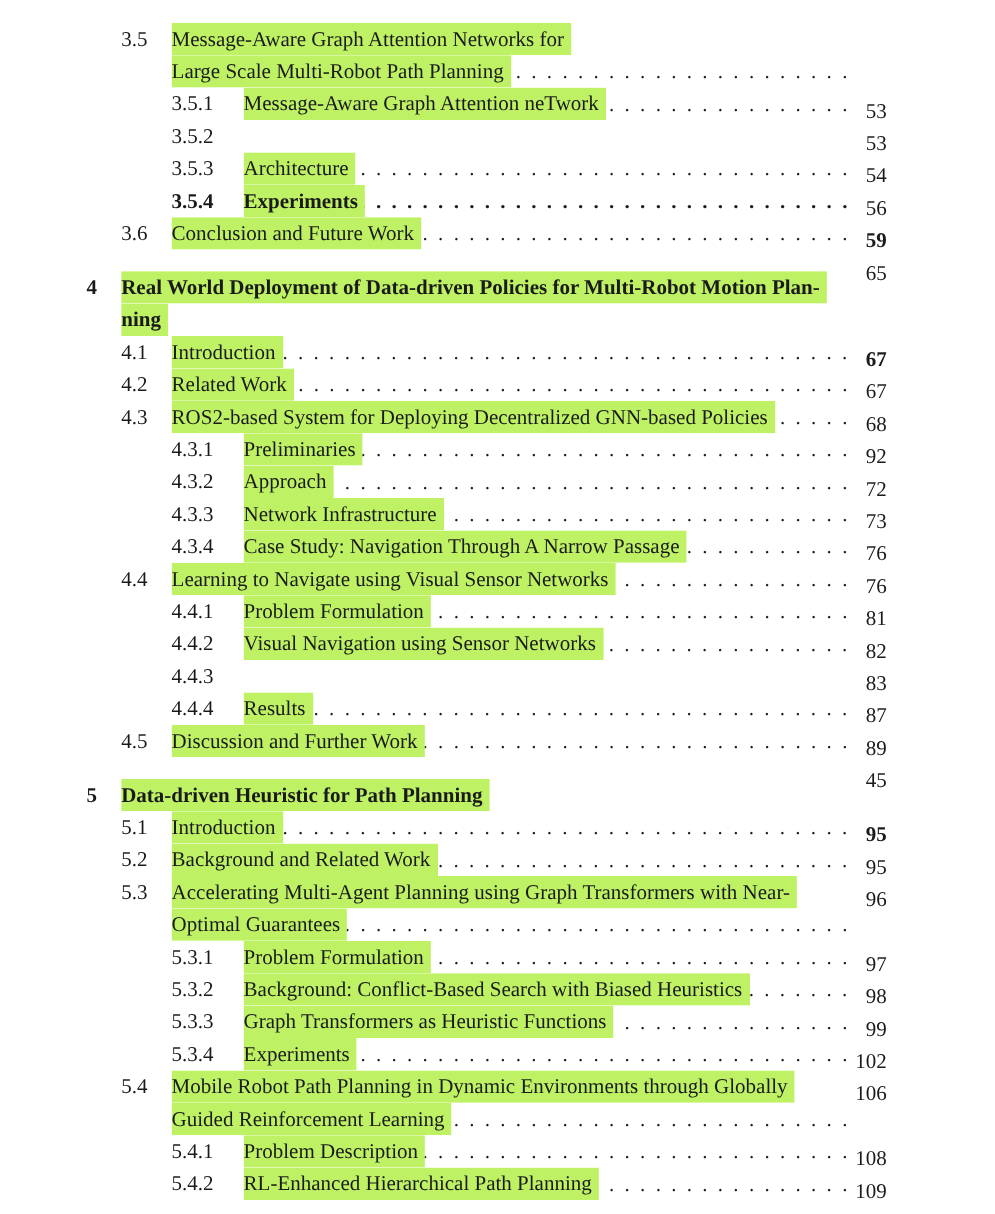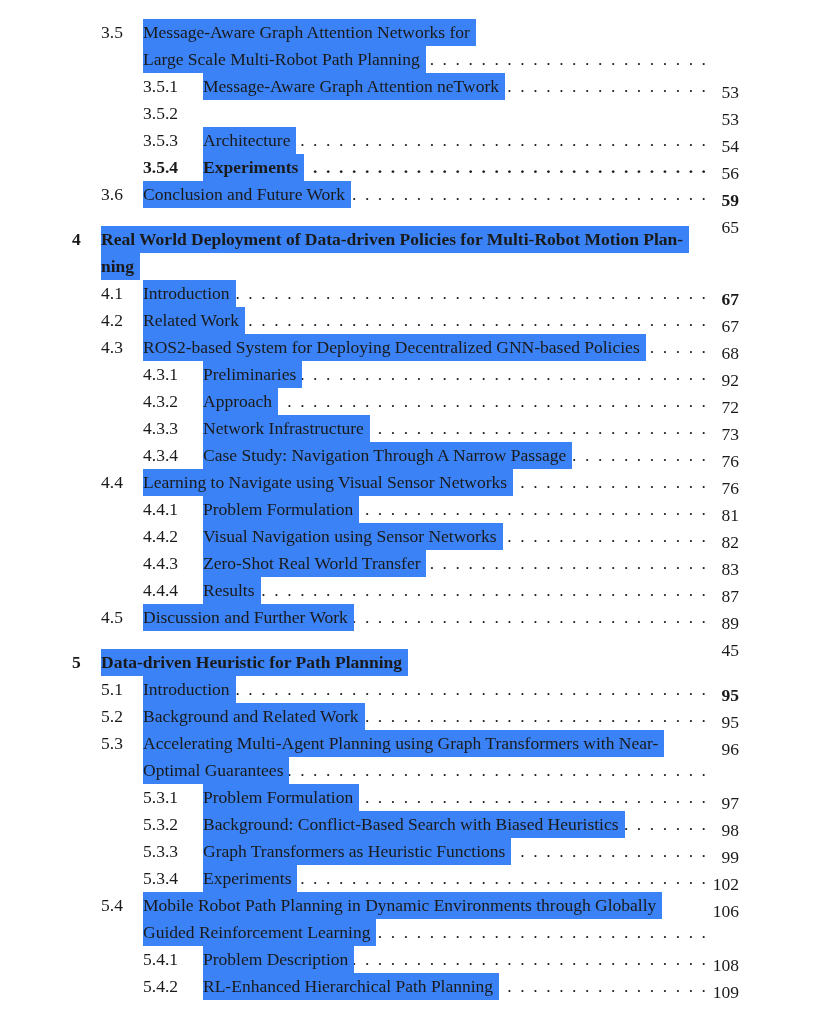--- a/index.html
+++ b/index.html
@@ -37,21 +37,21 @@
     .title-wrap {
       position: absolute;
       top: 0;
       display: flex;
       align-items: baseline;
       overflow: hidden;
     }
     .title {
       flex: 0 0 auto;
       padding-right: 6px;
-      background: #3b82f6;
+      background: #bef264;
     }
     .leader {
       flex: 1 1 auto;
       overflow: hidden;
       letter-spacing: 0;
       color: #1a1a1a;
       text-align: right;
       direction: rtl;
       padding-right: 2px;
     }
@@ -226,24 +226,20 @@
     <div class="row lvl-sub" style="top: 523px;">
     <span class="num">4.4.2</span>
     <span class="title-wrap">
       <span class="title">Visual Navigation using Sensor Networks</span>
       <span class="leader"></span>
     </span>
     <span class="page">83</span>
   </div>
     <div class="row lvl-sub" style="top: 550px;">
     <span class="num">4.4.3</span>
-    <span class="title-wrap">
-      <span class="title">Zero-Shot Real World Transfer</span>
-      <span class="leader"></span>
-    </span>
     <span class="page">87</span>
   </div>
     <div class="row lvl-sub" style="top: 577px;">
     <span class="num">4.4.4</span>
     <span class="title-wrap">
       <span class="title">Results</span>
       <span class="leader"></span>
     </span>
     <span class="page">89</span>
   </div>

